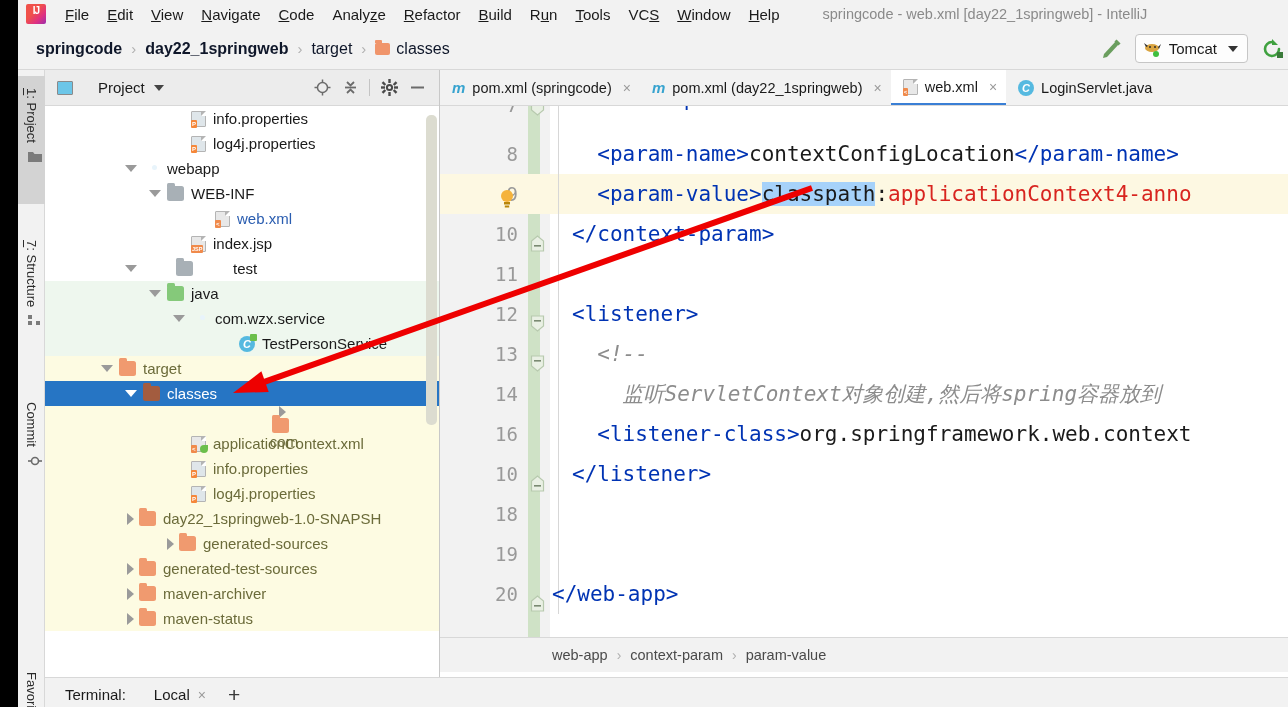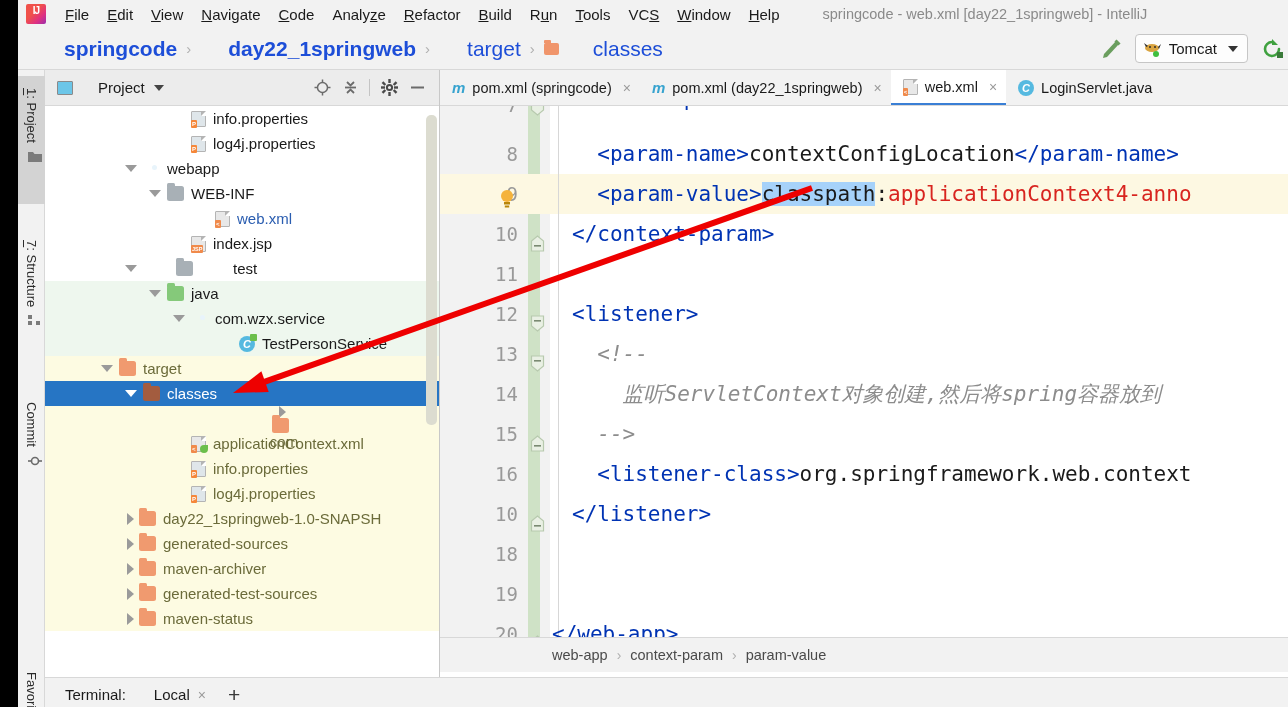--- a/index.html
+++ b/index.html
@@ -58,21 +58,21 @@
   
   .navbar {
     position: absolute; left: 18px; top: 28px;
     width: 1270px; height: 42px;
     background: #f2f2f2;
     border-bottom: 1px solid #d8d8d8;
     display: flex; align-items: center;
   }
   .crumbs { display: flex; align-items: center; padding-left: 18px; }
   .crumb {
-    font-size: 21px; color: #1d4ed8; white-space: nowrap; margin-left: 28px;
+    font-size: 16px; color: #0f172a; white-space: nowrap;
   }
   .crumb.bold { font-weight: bold; }
   .crumb-sep {
     color: #b0b0b0; font-size: 15px; margin: 0 9px;
   }
   .crumb-folder-ico {
     width: 15px; height: 12px; margin-right: 6px;
     background: #f0956b; border-radius: 1.5px 2px 2px 2px;
     position: relative; display: inline-block; vertical-align: -1px;
   }
@@ -612,34 +612,34 @@
           <span class="ico file" style="background: rgb(223, 230, 234);">
             <span class="badge b-props" style="left:-1px;bottom:-2px;">P</span>
           </span>
           <span class="lbl-olive">log4j.properties</span>
         </div>
         <div class="row yellow" style="padding-left: 80px;">
           <span class="tw right"></span>
           <span class="ico folder f-orange"></span>
           <span class="lbl-olive">day22_1springweb-1.0-SNAPSH</span>
         </div>
+        <div class="row yellow" style="padding-left: 120px;">
+          <span class="tw right"></span>
+          <span class="ico folder f-orange"></span>
+          <span class="lbl-olive">generated-sources</span>
+        </div>
         <div class="row yellow" style="padding-left: 80px;">
           <span class="tw right"></span>
           <span class="ico folder f-orange"></span>
-          <span class="lbl-olive">generated-sources</span>
+          <span class="lbl-olive">generated-test-sources</span>
         </div>
         <div class="row yellow" style="padding-left: 80px;">
           <span class="tw right"></span>
           <span class="ico folder f-orange"></span>
           <span class="lbl-olive">maven-archiver</span>
-        </div>
-        <div class="row yellow" style="padding-left: 80px;">
-          <span class="tw right"></span>
-          <span class="ico folder f-orange"></span>
-          <span class="lbl-olive">generated-test-sources</span>
         </div>
         <div class="row yellow" style="padding-left: 80px;">
           <span class="tw right"></span>
           <span class="ico folder f-orange"></span>
           <span class="lbl-olive">maven-status</span>
         </div>
       </div>
     <div class="proj-scroll"></div>
   </div>
 
@@ -688,24 +688,20 @@
           <div class="cline"><span class="lno">11</span><span class="vline"></span><span class="ctext"></span></div>
           <div class="cline"><span class="lno">12</span><span class="fold"><svg width="15" height="17" viewBox="0 0 15 17">
                 <path d="M1.5 1 h12 v10 l-6 5 l-6 -5 Z" fill="#e9f0e4" stroke="#b7c9ae" stroke-width="1.2"></path>
                 <rect x="4" y="5" width="7" height="1.6" fill="#7a8a72"></rect>
               </svg></span><span class="vline"></span><span class="ctext"><span class="tk-tag">&lt;listener&gt;</span></span></div>
           <div class="cline"><span class="lno">13</span><span class="fold"><svg width="15" height="17" viewBox="0 0 15 17">
                 <path d="M1.5 1 h12 v10 l-6 5 l-6 -5 Z" fill="#e9f0e4" stroke="#b7c9ae" stroke-width="1.2"></path>
                 <rect x="4" y="5" width="7" height="1.6" fill="#7a8a72"></rect>
               </svg></span><span class="vline"></span><span class="ctext"><span class="tk-cmt">  &lt;!--</span></span></div>
           <div class="cline"><span class="lno">14</span><span class="vline"></span><span class="ctext"><span class="tk-cmt">    监听ServletContext对象创建,然后将spring容器放到</span></span></div>
-          <div class="cline"><span class="lno">15</span><span class="fold"><svg width="15" height="17" viewBox="0 0 15 17">
-                <path d="M1.5 16 h12 v-10 l-6 -5 l-6 5 Z" fill="#e9f0e4" stroke="#b7c9ae" stroke-width="1.2"></path>
-                <rect x="4" y="10" width="7" height="1.6" fill="#7a8a72"></rect>
-              </svg></span><span class="vline"></span><span class="ctext"><span class="tk-cmt">  --&gt;</span></span></div>
           <div class="cline"><span class="lno">16</span><span class="vline"></span><span class="ctext"><span class="tk-tag">  &lt;listener-class&gt;</span><span class="tk-txt">org.springframework.web.context</span></span></div>
           <div class="cline"><span class="lno">10</span><span class="fold"><svg width="15" height="17" viewBox="0 0 15 17">
                 <path d="M1.5 16 h12 v-10 l-6 -5 l-6 5 Z" fill="#e9f0e4" stroke="#b7c9ae" stroke-width="1.2"></path>
                 <rect x="4" y="10" width="7" height="1.6" fill="#7a8a72"></rect>
               </svg></span><span class="vline"></span><span class="ctext"><span class="tk-tag">&lt;/listener&gt;</span></span></div>
           <div class="cline"><span class="lno">18</span><span class="vline"></span><span class="ctext"></span></div>
           <div class="cline"><span class="lno">19</span><span class="vline"></span><span class="ctext"></span></div>
           <div class="cline"><span class="lno">20</span><span class="fold"><svg width="15" height="17" viewBox="0 0 15 17">
                 <path d="M1.5 16 h12 v-10 l-6 -5 l-6 5 Z" fill="#e9f0e4" stroke="#b7c9ae" stroke-width="1.2"></path>
                 <rect x="4" y="10" width="7" height="1.6" fill="#7a8a72"></rect>

